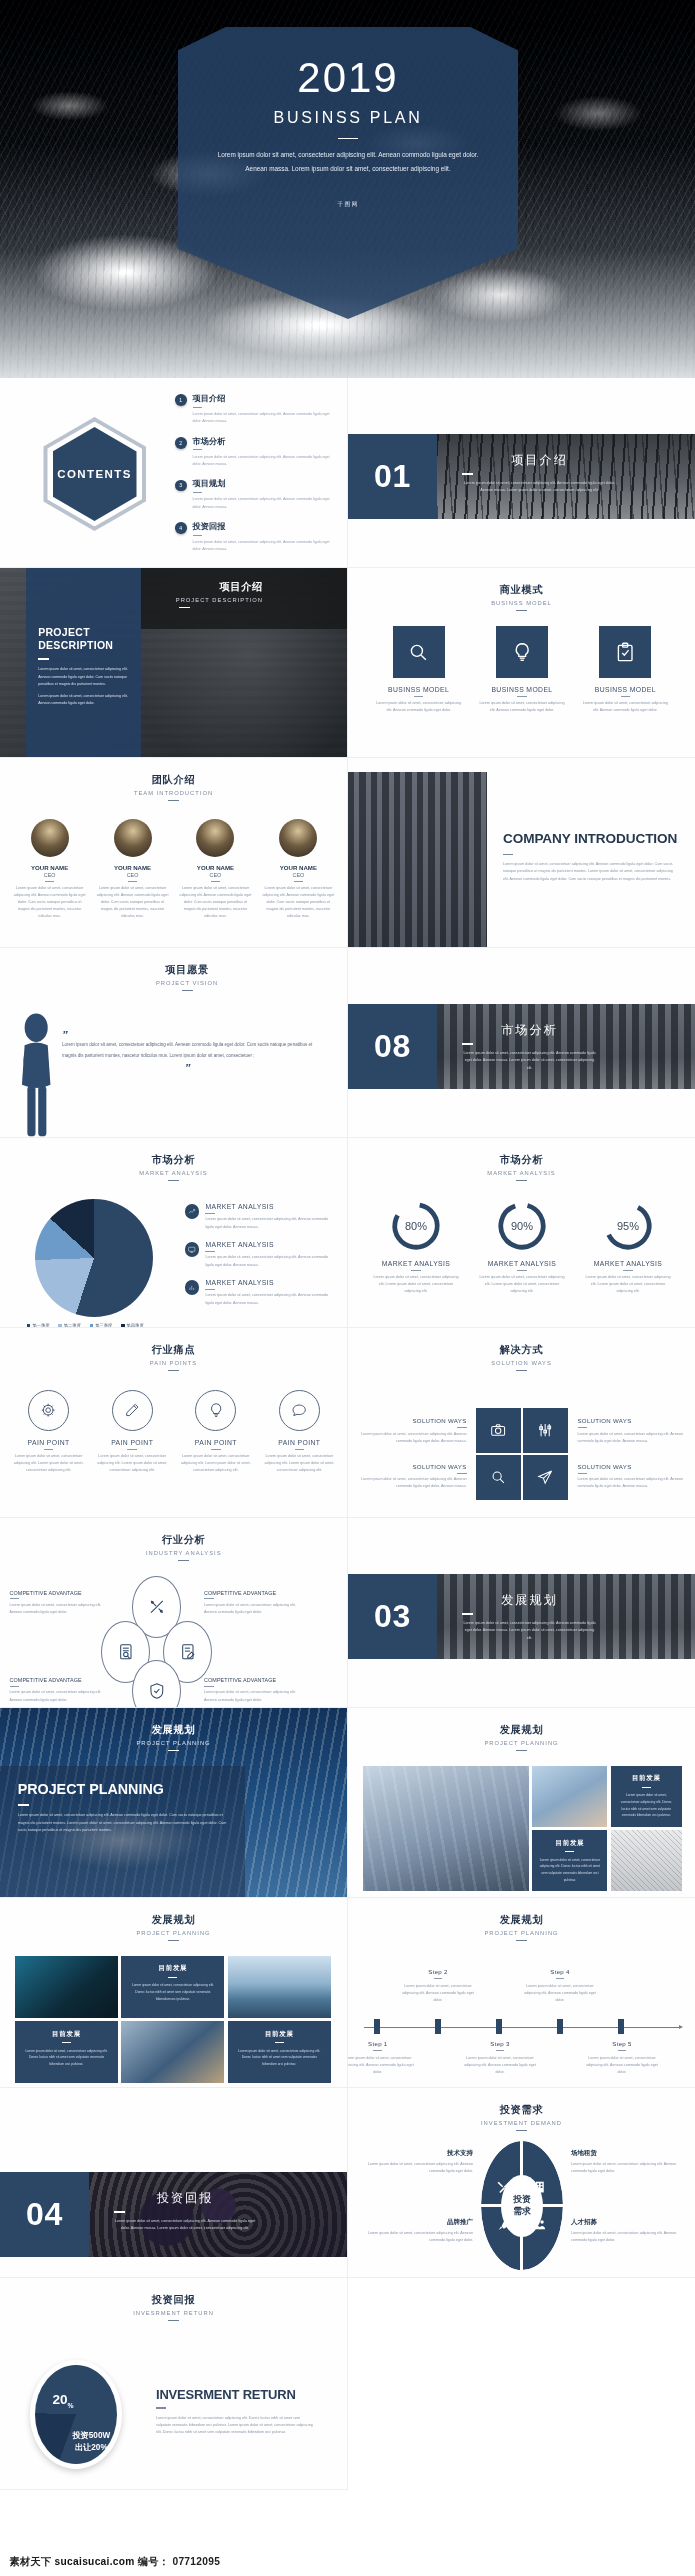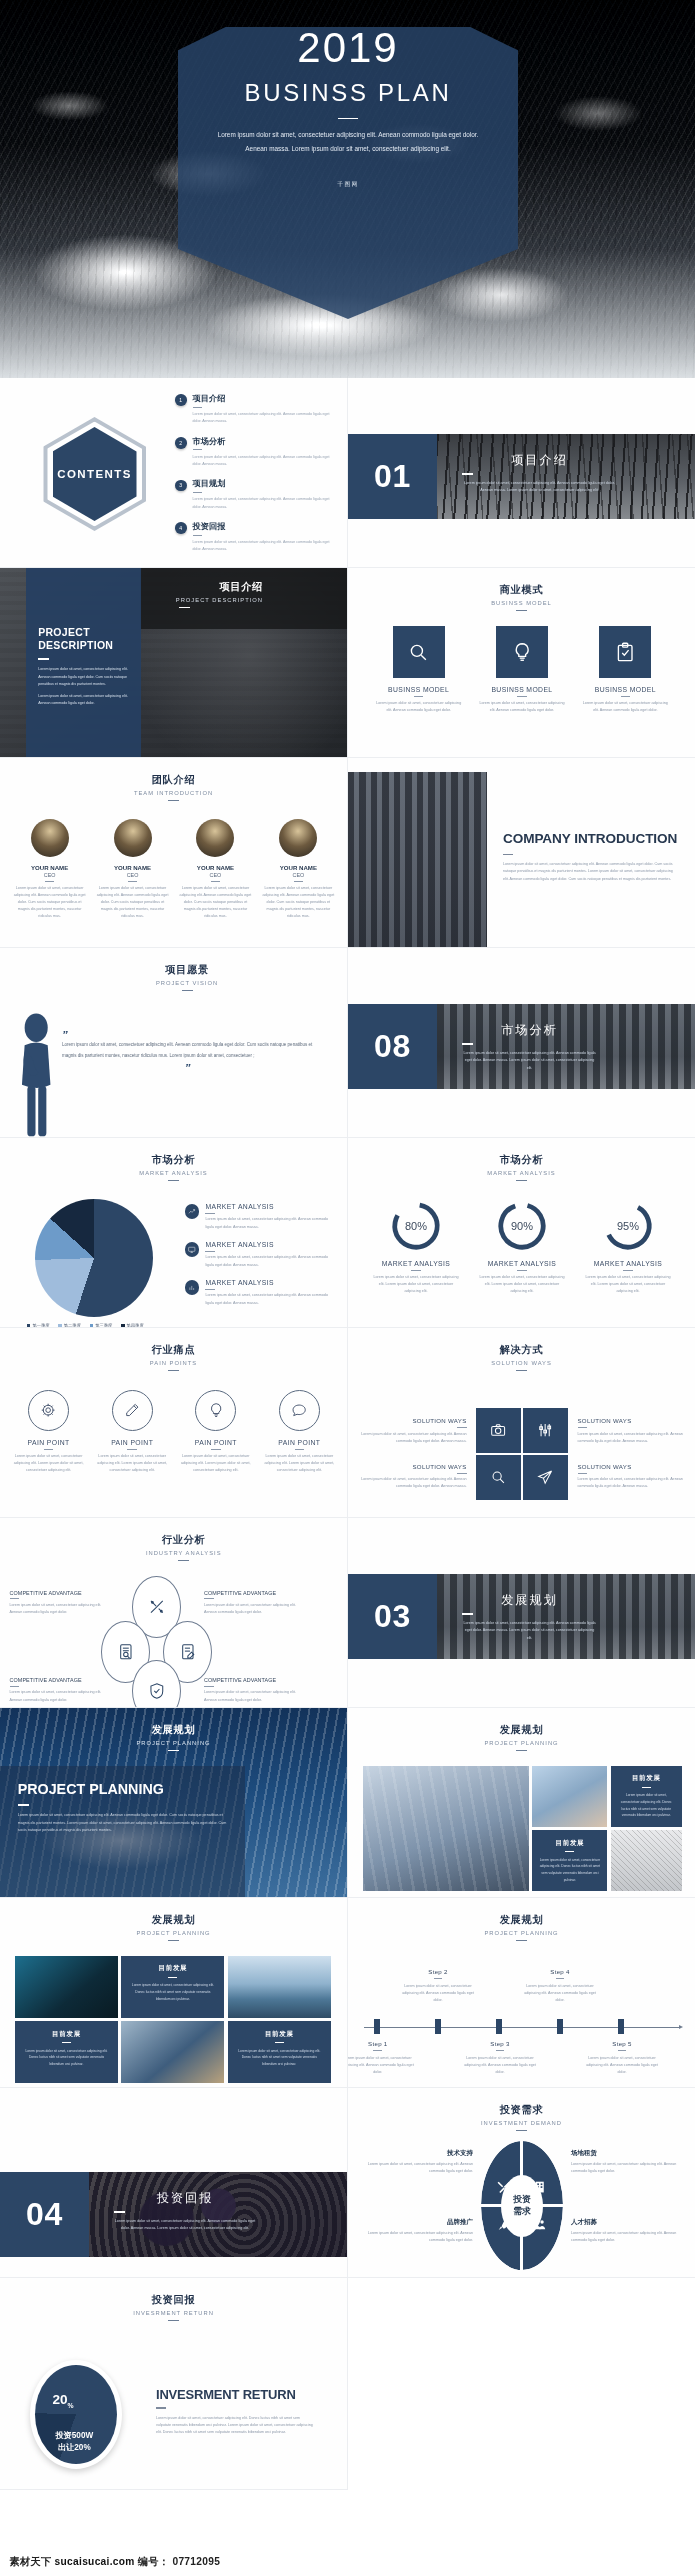--- a/index.html
+++ b/index.html
@@ -57,24 +57,24 @@
       repeating-linear-gradient(92deg, rgba(0,0,0,.22) 0 1.4px, rgba(0,0,0,0) 1.4px 7.5px);
     mask-image: linear-gradient(180deg, rgba(0,0,0,.35), rgba(0,0,0,1) 55%, rgba(0,0,0,.2));
     -webkit-mask-image: linear-gradient(180deg, rgba(0,0,0,.35), rgba(0,0,0,1) 55%, rgba(0,0,0,.2));
   }
 
   
   .pennant {
     position: absolute; left: 50%; transform: translateX(-50%); top: 27px;
     width: 340px; height: 292px; background: rgba(40,68,104,.86);
     clip-path: polygon(14% 0, 86% 0, 100% 8%, 100% 76%, 50% 100%, 0 76%, 0 8%);
-    text-align: center; color: #fff; 
+    text-align: center; color: #fff; padding-top: 30px;
   }
   .pennant .yr { font-size: 42px; font-weight: 300; letter-spacing: 2px; line-height: 1; }
-  .pennant .tt { font-size: 24px; font-weight: 300; letter-spacing: 2.7px; margin-top: 9.5px; }
+  .pennant .tt { font-size: 16px; font-weight: 300; letter-spacing: 2.7px; margin-top: 9.5px; }
   .pennant .rule { width: 20.4px; height: 1.4px; background: #fff; margin: 11px auto 9.5px; }
   .pennant .sub { font-size: 6.4px; line-height: 2.1; color: #e3eaf3; padding: 0 39px; }
   .pennant .by { font-size: 5.8px; color: #dfe7f0; margin-top: 24.5px; letter-spacing: 1.4px; }
 
   
   .hex-wrap { position: absolute; left: 37px; top: 35px; width: 115px; height: 122px; }
   .hexo, .hexi {
     position: absolute; left: 50%; top: 50%; transform: translate(-50%,-50%);
     clip-path: polygon(50% 0, 100% 26%, 100% 74%, 50% 100%, 0 74%, 0 26%);
   }
@@ -253,21 +253,21 @@
   .id-lbl .t { font-size: 6.5px; font-weight: bold; color: #24384f; }
 
   
   .ir-pie { position: absolute; left: 30px; top: 82px; width: 92px; height: 109px;
             border-radius: 50%; background: #fff; padding: 4.8px; box-shadow: 0 2.7px 6.8px rgba(0,0,0,.18); }
   .ir-pie .in { width: 100%; height: 100%; border-radius: 50%;
             background: conic-gradient(from 200deg, #1d3553 0deg 72deg, #2c4666 72deg 360deg);
             color: #fff; position: relative; }
   .ir-20 { position: absolute; left: 17.7px; top: 27px; font-size: 13.6px; font-weight: bold; }
   .ir-20 sub { font-size: 6.8px; }
-  .ir-txt2 { position: absolute; left: 9px; top: 65px; font-size: 8.2px; font-weight: bold; text-align: center; width: 61px; line-height: 1.45; }
+  .ir-txt2 { position: absolute; left: 26px; top: 65px; font-size: 8.2px; font-weight: bold; text-align: center; width: 61px; line-height: 1.45; }
   .ir-body { position: absolute; left: 156px; top: 109px; width: 160px; }
   .ir-body h2 { font-size: 13px; font-weight: bold; color: #2b3d57; letter-spacing: -0.2px; }
   .ir-body .r { width: 10.2px; height: 1.4px; background: #7f8b9d; margin: 5.4px 0 6.1px; }
 
   
   .ty { position: absolute; top: 71px; left: 0; width: 348px; text-align: center; }
   .ty-line { position: absolute; top: 87px; left: 49px; width: 250px; height: 0.7px; background: #aeb7c2; }
   .ty-badge { position: relative; display: inline-block; background: #2c4666; color: #fff;
               font-size: 7.5px; letter-spacing: 1.1px; padding: 10.2px 16.3px; box-shadow: 0 3.4px 6.1px rgba(0,0,0,.2); }
   .ty h1 { font-size: 18.3px; font-weight: bold; color: #24384f; letter-spacing: 2px; margin-top: 20.4px; }

